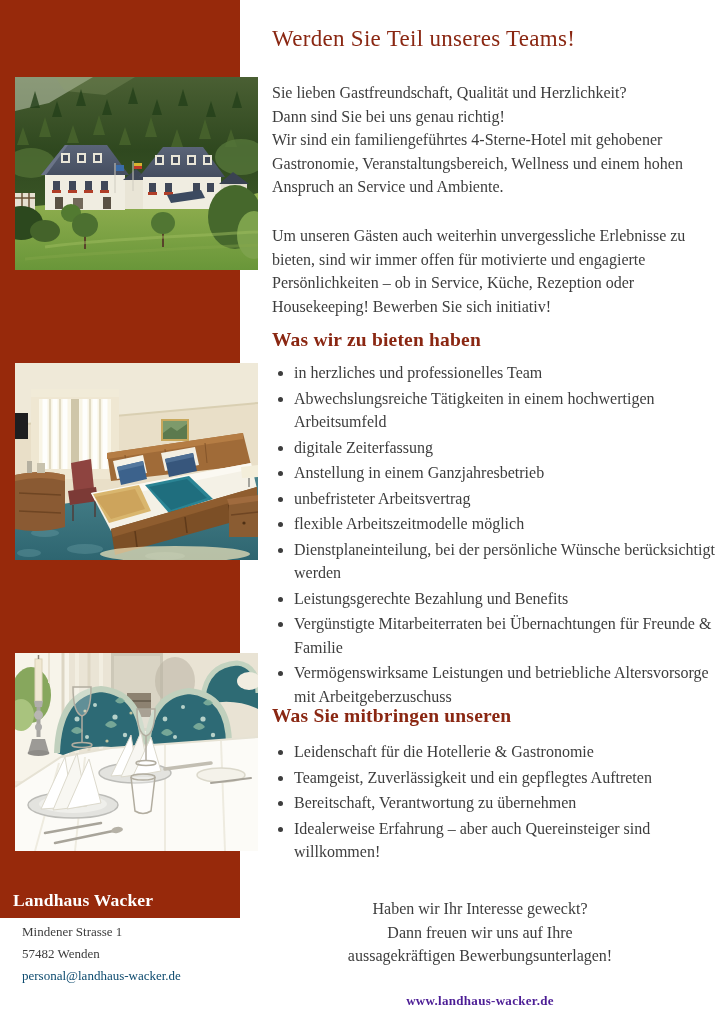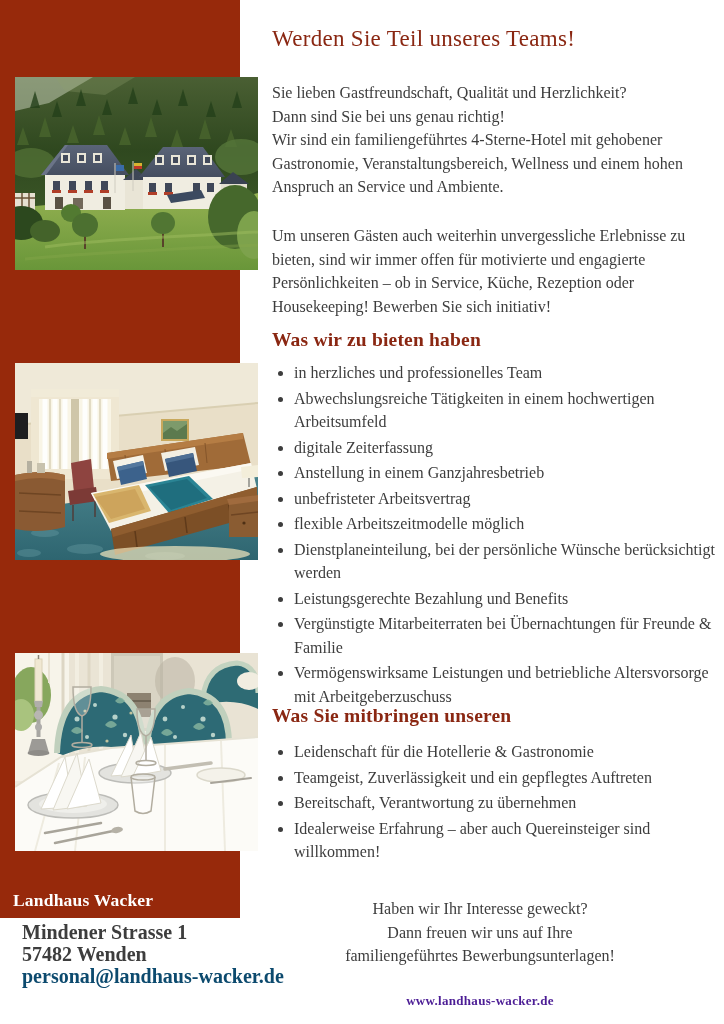--- a/index.html
+++ b/index.html
@@ -30,21 +30,21 @@
     position:absolute;left:272px;margin:0;padding:0 0 0 22px;width:432px;
     font-size:16px;line-height:23.5px;color:#3d3d3d;list-style:disc;
   }
   #offer-list{top:361px;}
   #bring-list{top:740px;}
   ul.flyer-list li{margin-bottom:2px;}
   #contact-name{
     position:absolute;left:13px;top:890px;color:#ffffff;
     font-size:17.5px;font-weight:bold;letter-spacing:0.2px;
   }
-  #contact-lines{position:absolute;left:22px;top:921px;font-size:20px;line-height:22px;color:#3d3d3d;font-weight:bold;}
+  #contact-lines{position:absolute;left:22px;top:921px;font-size:13px;line-height:22px;color:#3d3d3d;}
   #contact-lines .email{color:#0c4a6e;text-decoration:none;}
   #closing{
     position:absolute;left:288px;top:897px;width:384px;text-align:center;
     font-size:16px;line-height:23.5px;color:#3d3d3d;
   }
   #website{
     margin-top:21px;font-weight:bold;font-size:13px;color:#4c1d95;letter-spacing:0.3px;
   }
 </style>
 </head>
@@ -383,17 +383,17 @@
   <div id="contact-name">Landhaus Wacker</div>
   <div id="contact-lines">
     <div>Mindener Strasse 1</div>
     <div>57482 Wenden</div>
     <div class="email">personal@landhaus-wacker.de</div>
   </div>
 
   <div id="closing">
     <div>Haben wir Ihr Interesse geweckt?</div>
     <div>Dann freuen wir uns auf Ihre</div>
-    <div>familiengeführtes Bewerbungsunterlagen!</div>
+    <div>aussagekräftigen Bewerbungsunterlagen!</div>
     <div id="website">www.landhaus-wacker.de</div>
   </div>
 
 </div>
 
 </body></html>

